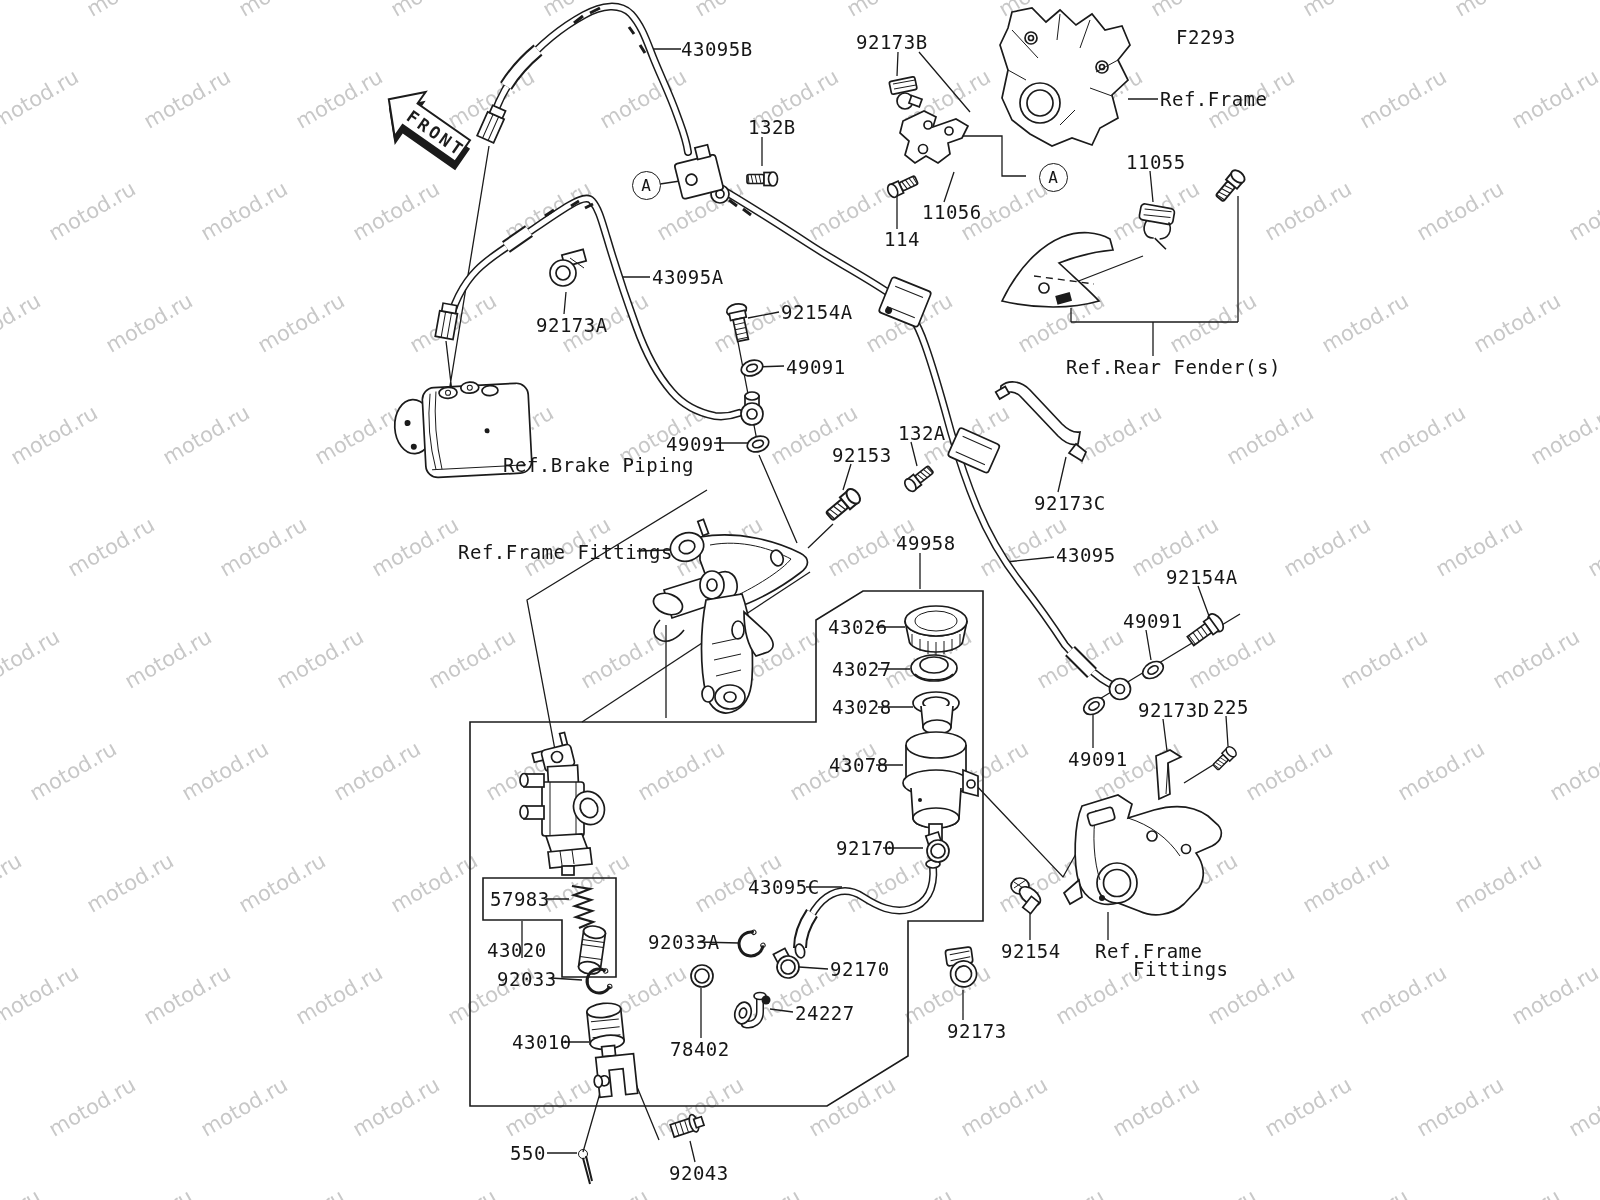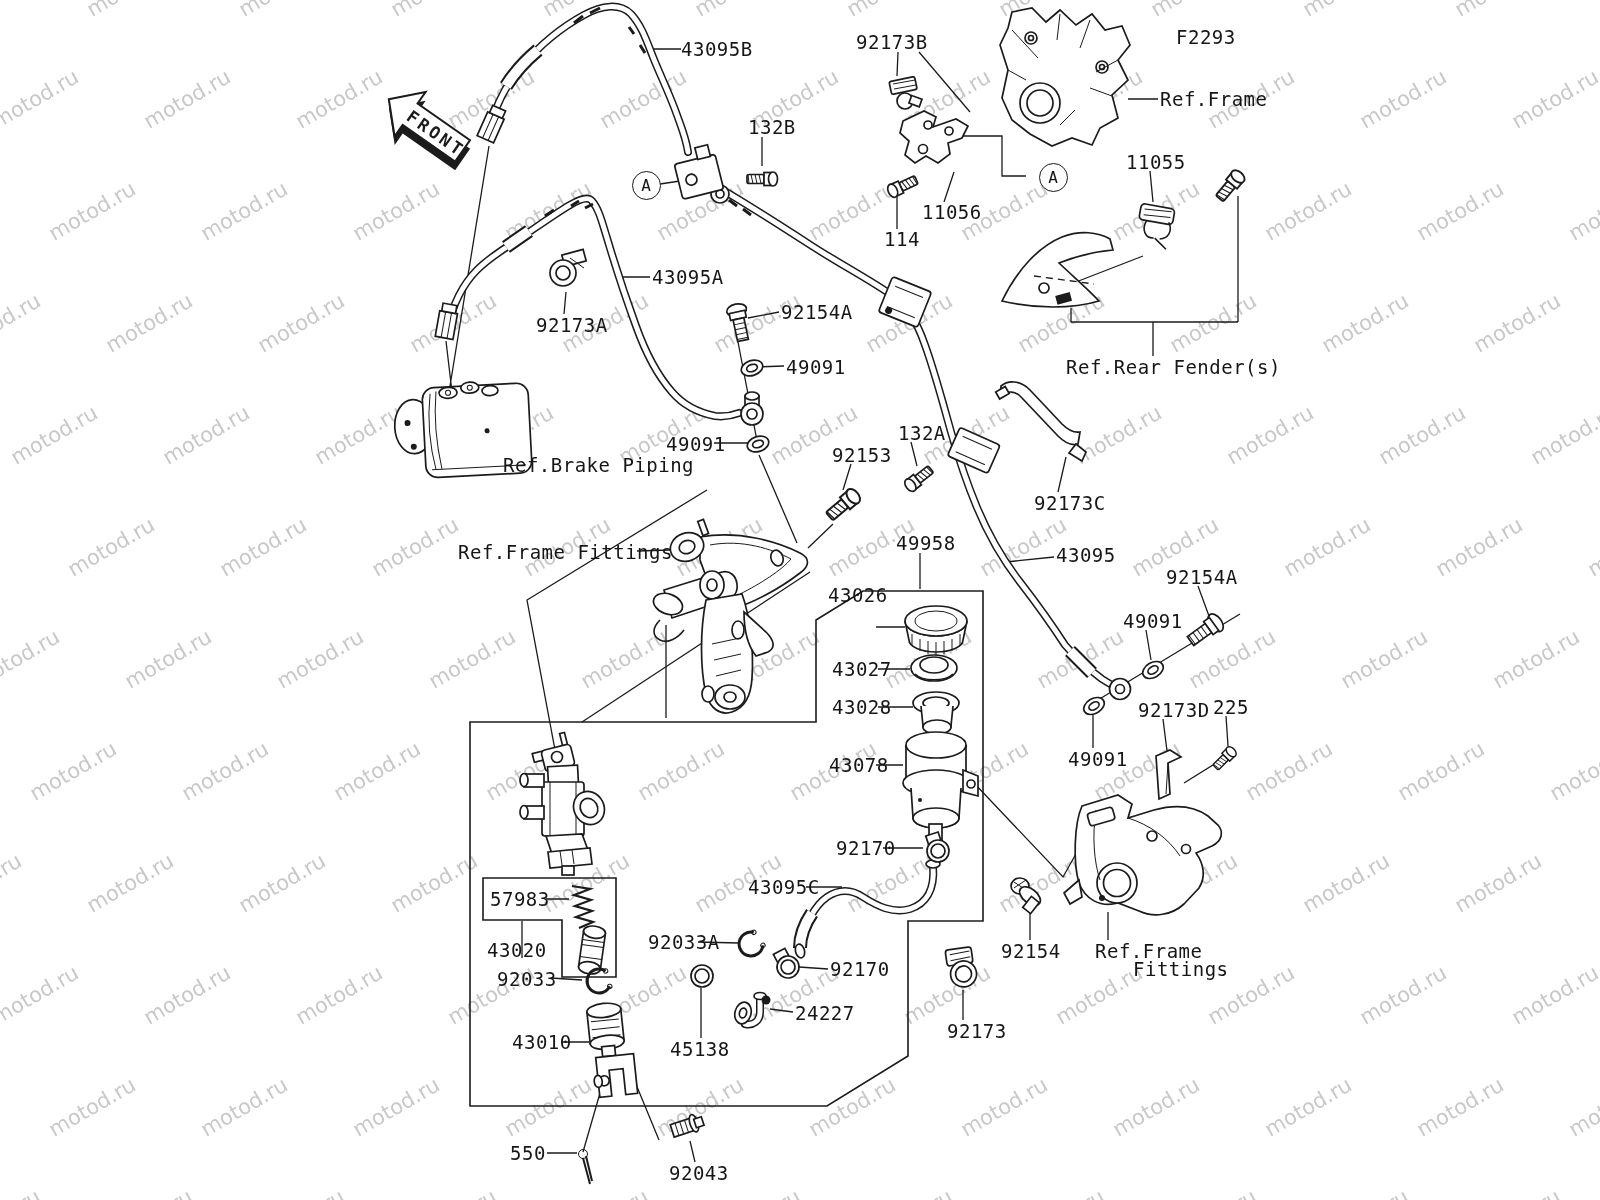--- a/index.html
+++ b/index.html
@@ -609,38 +609,38 @@
       <div class="plabel" style="left: 786px; top: 358px;">49091</div>
       <div class="plabel" style="left: 666px; top: 435px;">49091</div>
       <div class="plabel" style="left: 898px; top: 424px;">132A</div>
       <div class="plabel" style="left: 832px; top: 446px; text-align: center;">92153</div>
       <div class="plabel" style="left: 503px; top: 456px;">Ref.Brake Piping</div>
       <div class="plabel" style="left: 458px; top: 543px;">Ref.Frame Fittings</div>
       <div class="plabel" style="left: 896px; top: 534px;">49958</div>
       <div class="plabel" style="left: 1034px; top: 494px;">92173C</div>
       <div class="plabel" style="left: 1056px; top: 546px;">43095</div>
       <div class="plabel" style="left: 1066px; top: 358px;">Ref.Rear Fender(s)</div>
-      <div class="plabel" style="left: 828px; top: 586px; text-align: right;">43026</div>
+      <div class="plabel" style="left: 828px; top: 618px; text-align: right;">43026</div>
       <div class="plabel" style="left: 832px; top: 660px;">43027</div>
       <div class="plabel" style="left: 832px; top: 698px;">43028</div>
       <div class="plabel" style="left: 829px; top: 756px;">43078</div>
       <div class="plabel" style="left: 1166px; top: 568px;">92154A</div>
       <div class="plabel" style="left: 1123px; top: 612px;">49091</div>
       <div class="plabel" style="left: 1138px; top: 701px;">92173D</div>
       <div class="plabel" style="left: 1213px; top: 698px;">225</div>
       <div class="plabel" style="left: 1068px; top: 750px;">49091</div>
       <div class="plabel" style="left: 836px; top: 839px;">92170</div>
       <div class="plabel" style="left: 748px; top: 878px;">43095C</div>
       <div class="plabel" style="left: 490px; top: 890px;">57983</div>
       <div class="plabel" style="left: 487px; top: 941px;">43020</div>
       <div class="plabel" style="left: 497px; top: 970px;">92033</div>
       <div class="plabel" style="left: 648px; top: 933px;">92033A</div>
       <div class="plabel" style="left: 830px; top: 960px;">92170</div>
       <div class="plabel" style="left: 795px; top: 1004px;">24227</div>
-      <div class="plabel" style="left: 670px; top: 1040px;">45138</div>
+      <div class="plabel" style="left: 670px; top: 1040px;">78402</div>
       <div class="plabel" style="left: 512px; top: 1033px;">43010</div>
       <div class="plabel" style="left: 989px; top: 942px; margin-left: 12px;">92154</div>
       <div class="plabel" style="left: 1095px; top: 942px;">Ref.Frame</div>
       <div class="plabel" style="left: 1133px; top: 960px;">Fittings</div>
       <div class="plabel" style="left: 947px; top: 1022px;">92173</div>
       <div class="plabel" style="left: 510px; top: 1144px;">550</div>
       <div class="plabel" style="left: 669px; top: 1164px;">92043</div>
       <div class="amarker" style="left: 631.5px; top: 170.5px;">A</div>
       <div class="amarker" style="left: 1038.5px; top: 162.5px;">A</div>
     </div>

